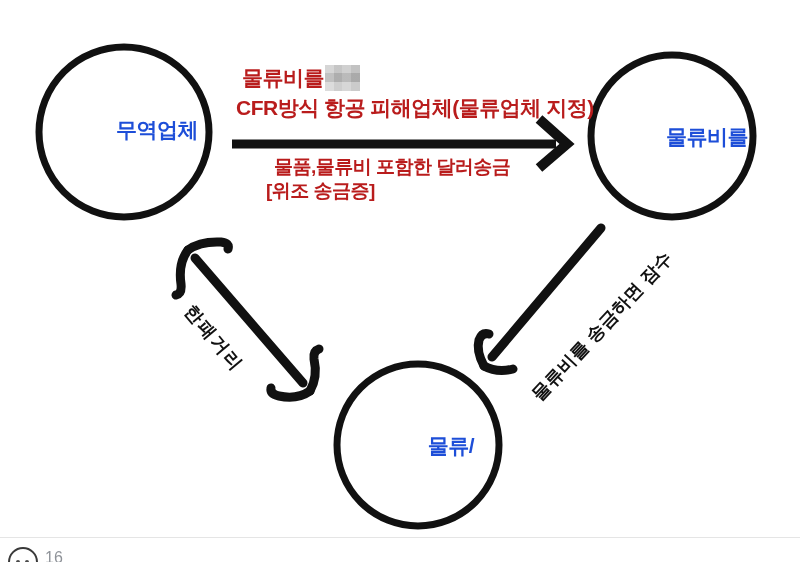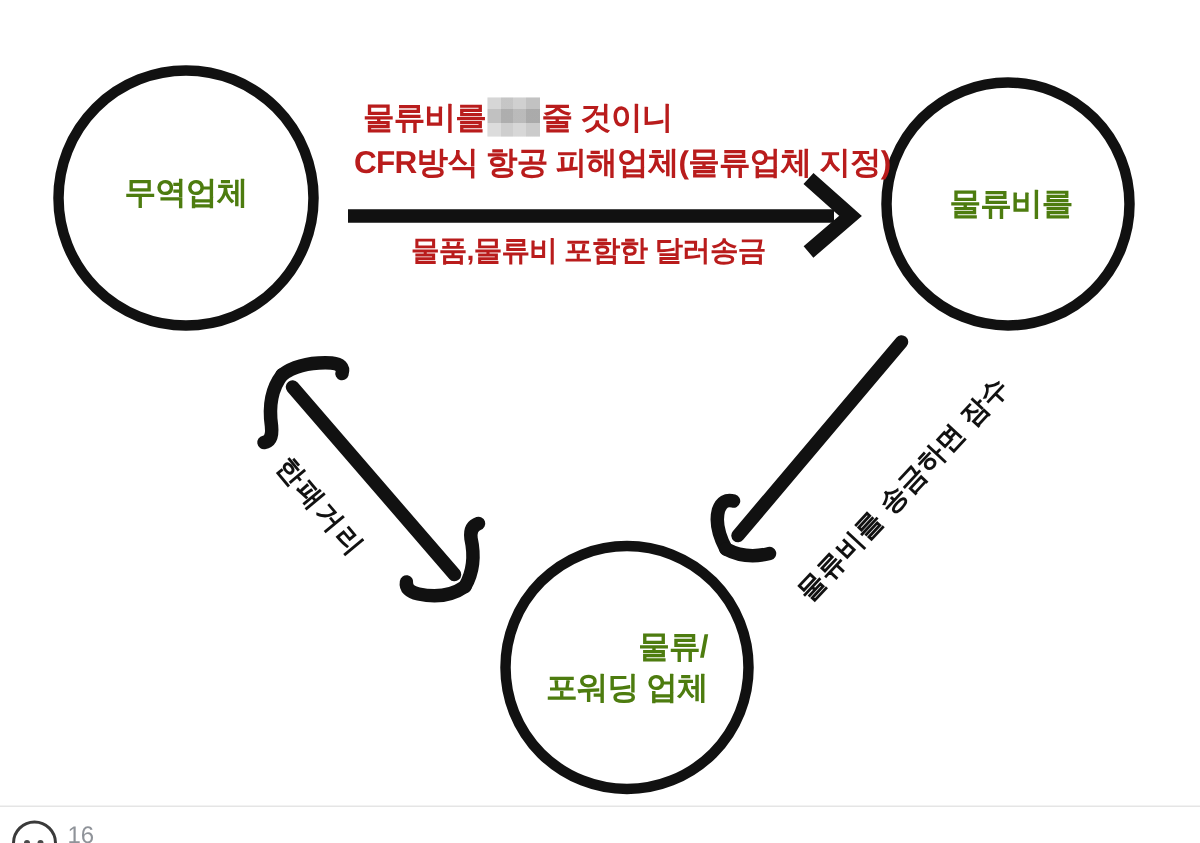--- a/index.html
+++ b/index.html
@@ -17,24 +17,25 @@
   svg.diagram { position: absolute; left: 0; top: 0; }
 
   .abs { position: absolute; }
 
   .node-label {
     position: absolute;
     transform: translate(-50%, -50%);
     text-align: center;
     font-size: 21px;
     font-weight: 700;
-    color: #4d7c0f;
+    color: #1d4ed8;
     line-height: 1.28;
     letter-spacing: -0.5px;
     white-space: nowrap;
+    margin-left: 33px;
   }
 
   .edge-text {
     position: absolute;
     font-weight: 700;
     color: #b91c1c;
     white-space: nowrap;
   }
   .top-line { font-size: 21px; letter-spacing: -0.5px; }
   .line1-row { display: flex; align-items: center; }
@@ -122,31 +123,30 @@
   </svg>
 
   <div class="node-label" style="left:124px; top:130px;">
     <div>무역업체</div>
   </div>
   <div class="node-label" style="left:674px; top:137px;">
     <div>물류비를</div>
   </div>
   <div class="node-label" style="left:418px; top:446px;text-align:right;">
     <div>물류/</div>
-    <div>포워딩 업체</div>
   </div>
 
   <div class="edge-text top-line line1-row abs" style="left:242px; top:64px;">
     <span>물류비를</span>
     <span class="censor"></span>
-    <span>줄 것이니</span>
   </div>
   <div class="edge-text top-line abs" style="left:236px; top:94px;">CFR방식 항공 피해업체(물류업체 지정)</div>
 
   <div class="edge-text below-line abs" style="left:274px; top:154px;">물품,물류비 포함한 달러송금</div>
+  <div class="edge-text below-line abs" style="left:266px; top:178px;">[위조 송금증]</div>
 
   <div class="rot-label" id="rot-left" style="left:214px; top:338px;">한패거리</div>
   <div class="rot-label" id="rot-right" style="left:602px; top:326px;">물류비를 송금하면 잠수</div>
 
   <div class="divider"></div>
   <div class="reaction-icon">
     <span class="eye l"></span>
     <span class="eye r"></span>
   </div>
   <div class="reaction-count">16</div>

